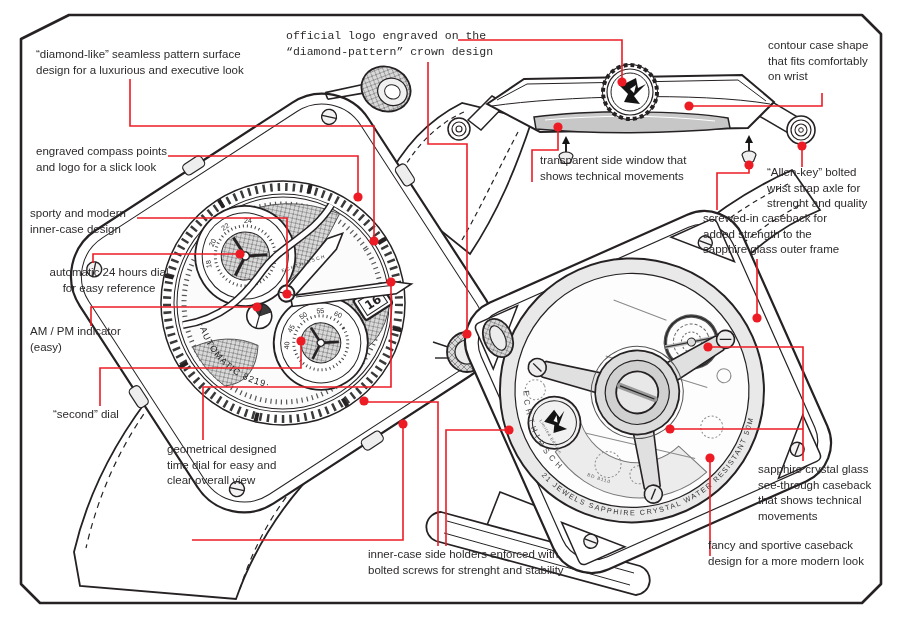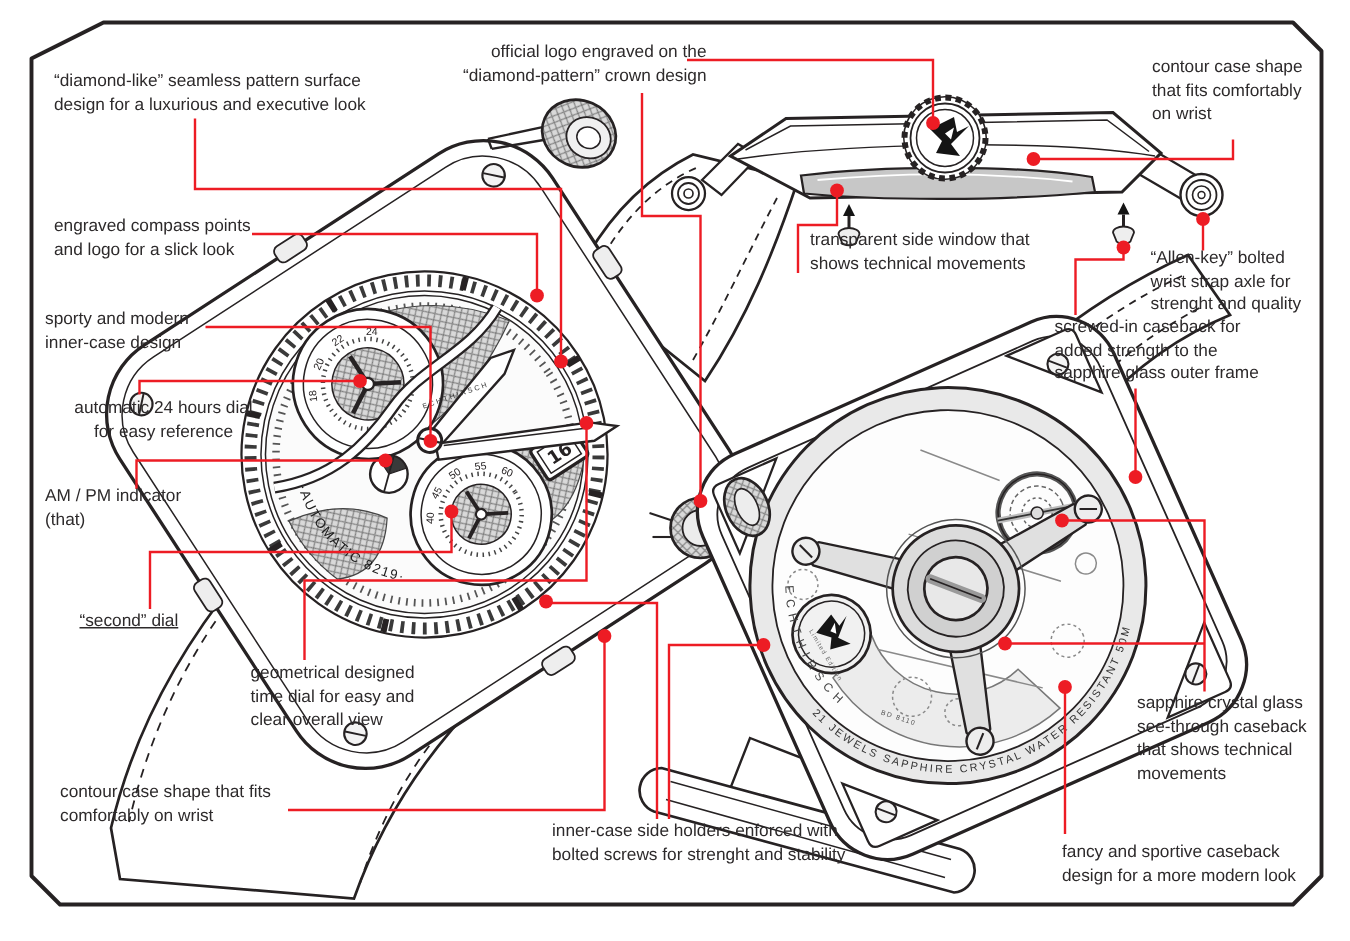--- a/index.html
+++ b/index.html
@@ -353,35 +353,31 @@
       <div class="callout" style="left: 30px; top: 206px; width: 130px; text-align: left;">
         <div>sporty and modern</div>
         <div>inner-case design</div>
       </div>
       <div class="callout" style="left: 29px; top: 265px; width: 160px; text-align: center;">
         <div>automatic 24 hours dial</div>
         <div>for easy reference</div>
       </div>
       <div class="callout" style="left: 30px; top: 324px; width: 132px; text-align: left;">
         <div>AM / PM indicator</div>
-        <div>(that)</div>
-      </div>
-      <div class="callout" style="left: 53px; top: 407px; width: 90px; text-align: left; text-decoration: underline;">
+        <div>(easy)</div>
+      </div>
+      <div class="callout" style="left: 53px; top: 407px; width: 90px; text-align: left;">
         <div>“second” dial</div>
       </div>
       <div class="callout" style="left: 167px; top: 442px; width: 140px; text-align: left;">
         <div>geometrical designed</div>
         <div>time dial for easy and</div>
         <div>clear overall view</div>
       </div>
-      <div class="callout" style="left: 40px; top: 521px; width: 190px; text-align: left;">
-        <div>contour case shape that fits</div>
-        <div>comfortably on wrist</div>
-      </div>
-      <div class="callout" style="left: 286px; top: 28px; width: 185px; text-align: right;">
+      <div class="callout" style="left: 286px; top: 28px; width: 185px; text-align: center; font-family: Liberation Mono, monospace;">
         <div>official logo engraved on the</div>
         <div>“diamond-pattern” crown design</div>
       </div>
       <div class="callout" style="left: 768px; top: 38px; width: 110px; text-align: left;">
         <div>contour case shape</div>
         <div>that fits comfortably</div>
         <div>on wrist</div>
       </div>
       <div class="callout" style="left: 540px; top: 153px; width: 170px; text-align: left;">
         <div>transparent side window that</div>
@@ -396,21 +392,21 @@
         <div>screwed-in caseback for</div>
         <div>added strength to the</div>
         <div>sapphire glass outer frame</div>
       </div>
       <div class="callout" style="left: 758px; top: 462px; width: 120px; text-align: left;">
         <div>sapphire crystal glass</div>
         <div>see-through caseback</div>
         <div>that shows technical</div>
         <div>movements</div>
       </div>
-      <div class="callout" style="left: 708px; top: 561px; width: 168px; text-align: left;">
+      <div class="callout" style="left: 708px; top: 538px; width: 168px; text-align: left;">
         <div>fancy and sportive caseback</div>
         <div>design for a more modern look</div>
       </div>
       <div class="callout" style="left: 368px; top: 547px; width: 215px; text-align: left;">
         <div>inner-case side holders enforced with</div>
         <div>bolted screws for strenght and stability</div>
       </div>
     </div>
 </div>
 

